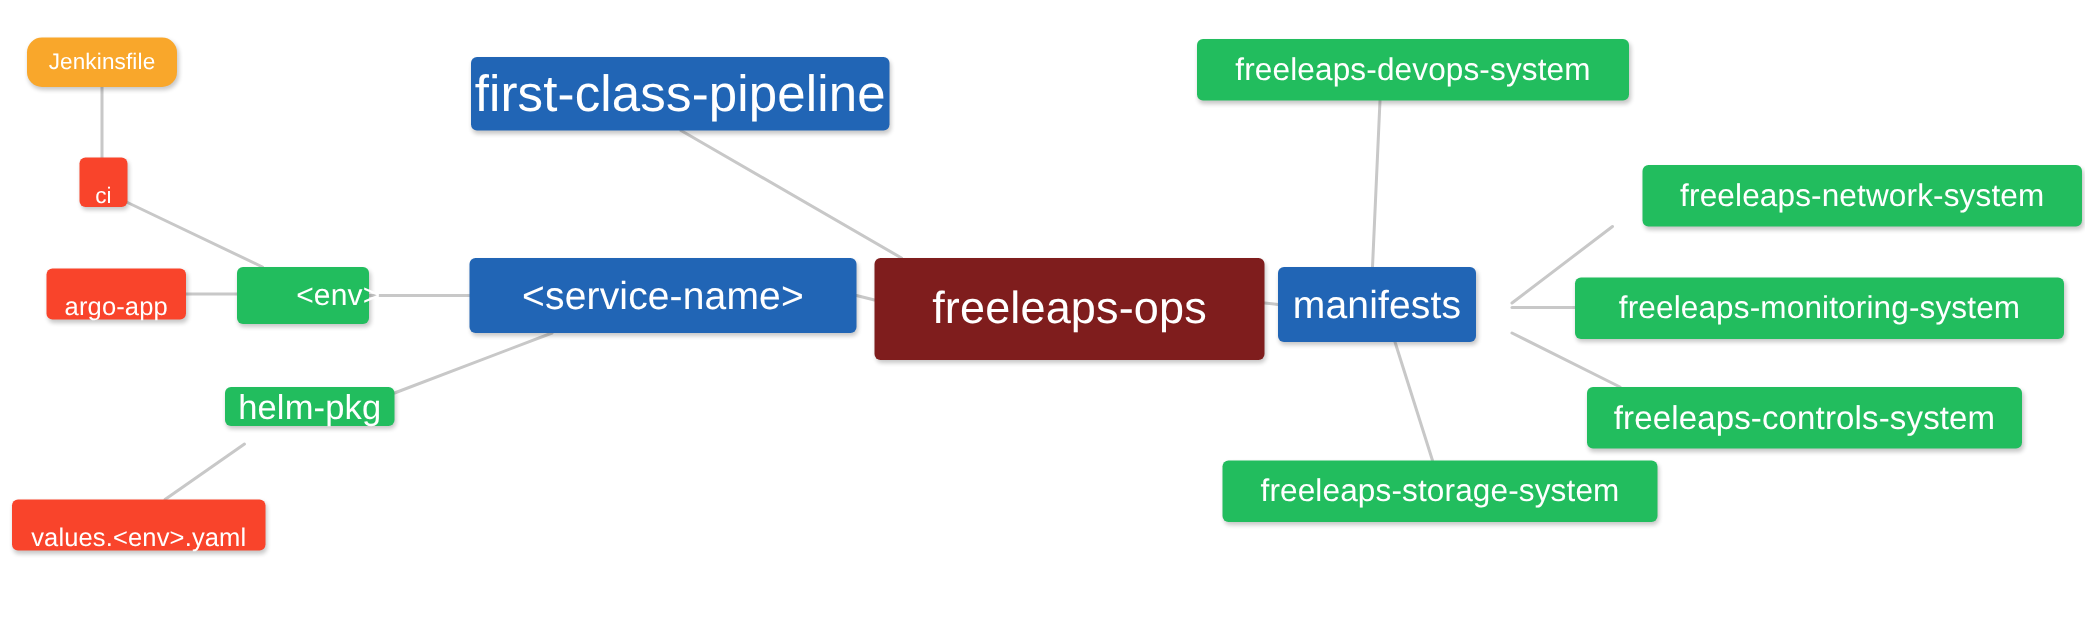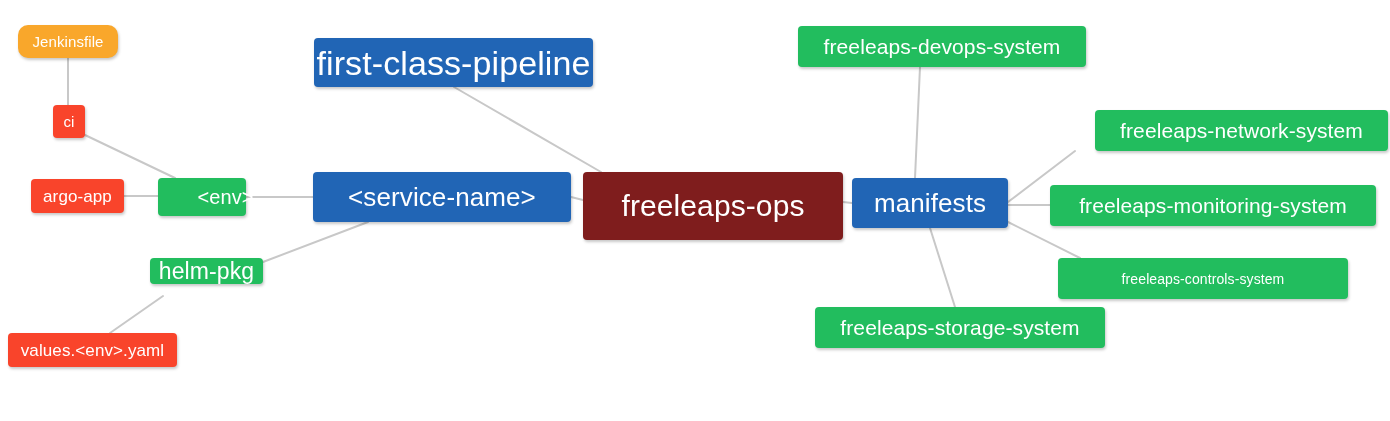--- a/index.html
+++ b/index.html
@@ -50,21 +50,21 @@
   }
   .node-label {
     display: block;
     white-space: nowrap;
   }
   
   .c-root   { background: #7f1d1d; }
   .c-blue   { background: #2165b5; }
   .c-green  { background: #22bd5e; }
   .c-orange { background: #f9a72b; }
-  .c-red    { background: #f9442b; }
+  .c-red    { background: #f9442b; align-items: flex-end; }
 </style>
 </head>
 <body>
 
 <div id="mindmap">
   <svg id="edge-layer" viewBox="0 0 1390 421" width="1390" height="421" xmlns="http://www.w3.org/2000/svg">
       <line x1="454" y1="87" x2="601" y2="172" class="edge" stroke="#c8c8c8"></line>
       <line x1="571" y1="197" x2="583" y2="200" class="edge" stroke="#c8c8c8"></line>
       <line x1="843" y1="202" x2="852" y2="203" class="edge" stroke="#c8c8c8"></line>
       <line x1="246" y1="197" x2="313" y2="197" class="edge" stroke="#c8c8c8"></line>
@@ -82,21 +82,21 @@
   <div id="node-layer">
       <div class="node c-root" style="left: 583px; top: 172px; width: 260px; height: 68px; font-size: 30px;">
         <span class="node-label">freeleaps-ops</span>
       </div>
       <div class="node c-blue" style="left: 314px; top: 38px; width: 279px; height: 49px; font-size: 34px;">
         <span class="node-label">first-class-pipeline</span>
       </div>
       <div class="node c-blue" style="left: 313px; top: 172px; width: 258px; height: 50px; font-size: 26px;">
         <span class="node-label">&lt;service-name&gt;</span>
       </div>
-      <div class="node c-blue" style="left: 852px; top: 178px; width: 156px; height: 50px; font-size: 26px;">
+      <div class="node c-blue" style="left: 852px; top: 178px; width: 132px; height: 50px; font-size: 26px;">
         <span class="node-label">manifests</span>
       </div>
       <div class="node c-green" style="left: 158px; top: 178px; width: 88px; height: 38px; font-size: 20px; padding-left: 47px;">
         <span class="node-label">&lt;env&gt;</span>
       </div>
       <div class="node c-green" style="left: 150px; top: 258px; width: 113px; height: 26px; font-size: 23px; align-items: center;">
         <span class="node-label">helm-pkg</span>
       </div>
       <div class="node c-red" style="left: 53px; top: 105px; width: 32px; height: 33px; font-size: 15px;">
         <span class="node-label">ci</span>
@@ -112,20 +112,20 @@
       </div>
       <div class="node c-green" style="left: 798px; top: 26px; width: 288px; height: 41px; font-size: 21px;">
         <span class="node-label">freeleaps-devops-system</span>
       </div>
       <div class="node c-green" style="left: 1055px; top: 110px; width: 293px; height: 41px; font-size: 21px; margin-left: 40px;">
         <span class="node-label">freeleaps-network-system</span>
       </div>
       <div class="node c-green" style="left: 1050px; top: 185px; width: 326px; height: 41px; font-size: 21px;">
         <span class="node-label">freeleaps-monitoring-system</span>
       </div>
-      <div class="node c-green" style="left: 1058px; top: 258px; width: 290px; height: 41px; font-size: 14px;">
+      <div class="node c-green" style="left: 1058px; top: 258px; width: 290px; height: 41px; font-size: 22px;">
         <span class="node-label">freeleaps-controls-system</span>
       </div>
       <div class="node c-green" style="left: 815px; top: 307px; width: 290px; height: 41px; font-size: 21px;">
         <span class="node-label">freeleaps-storage-system</span>
       </div>
     </div>
 </div>
 
 </body></html>

